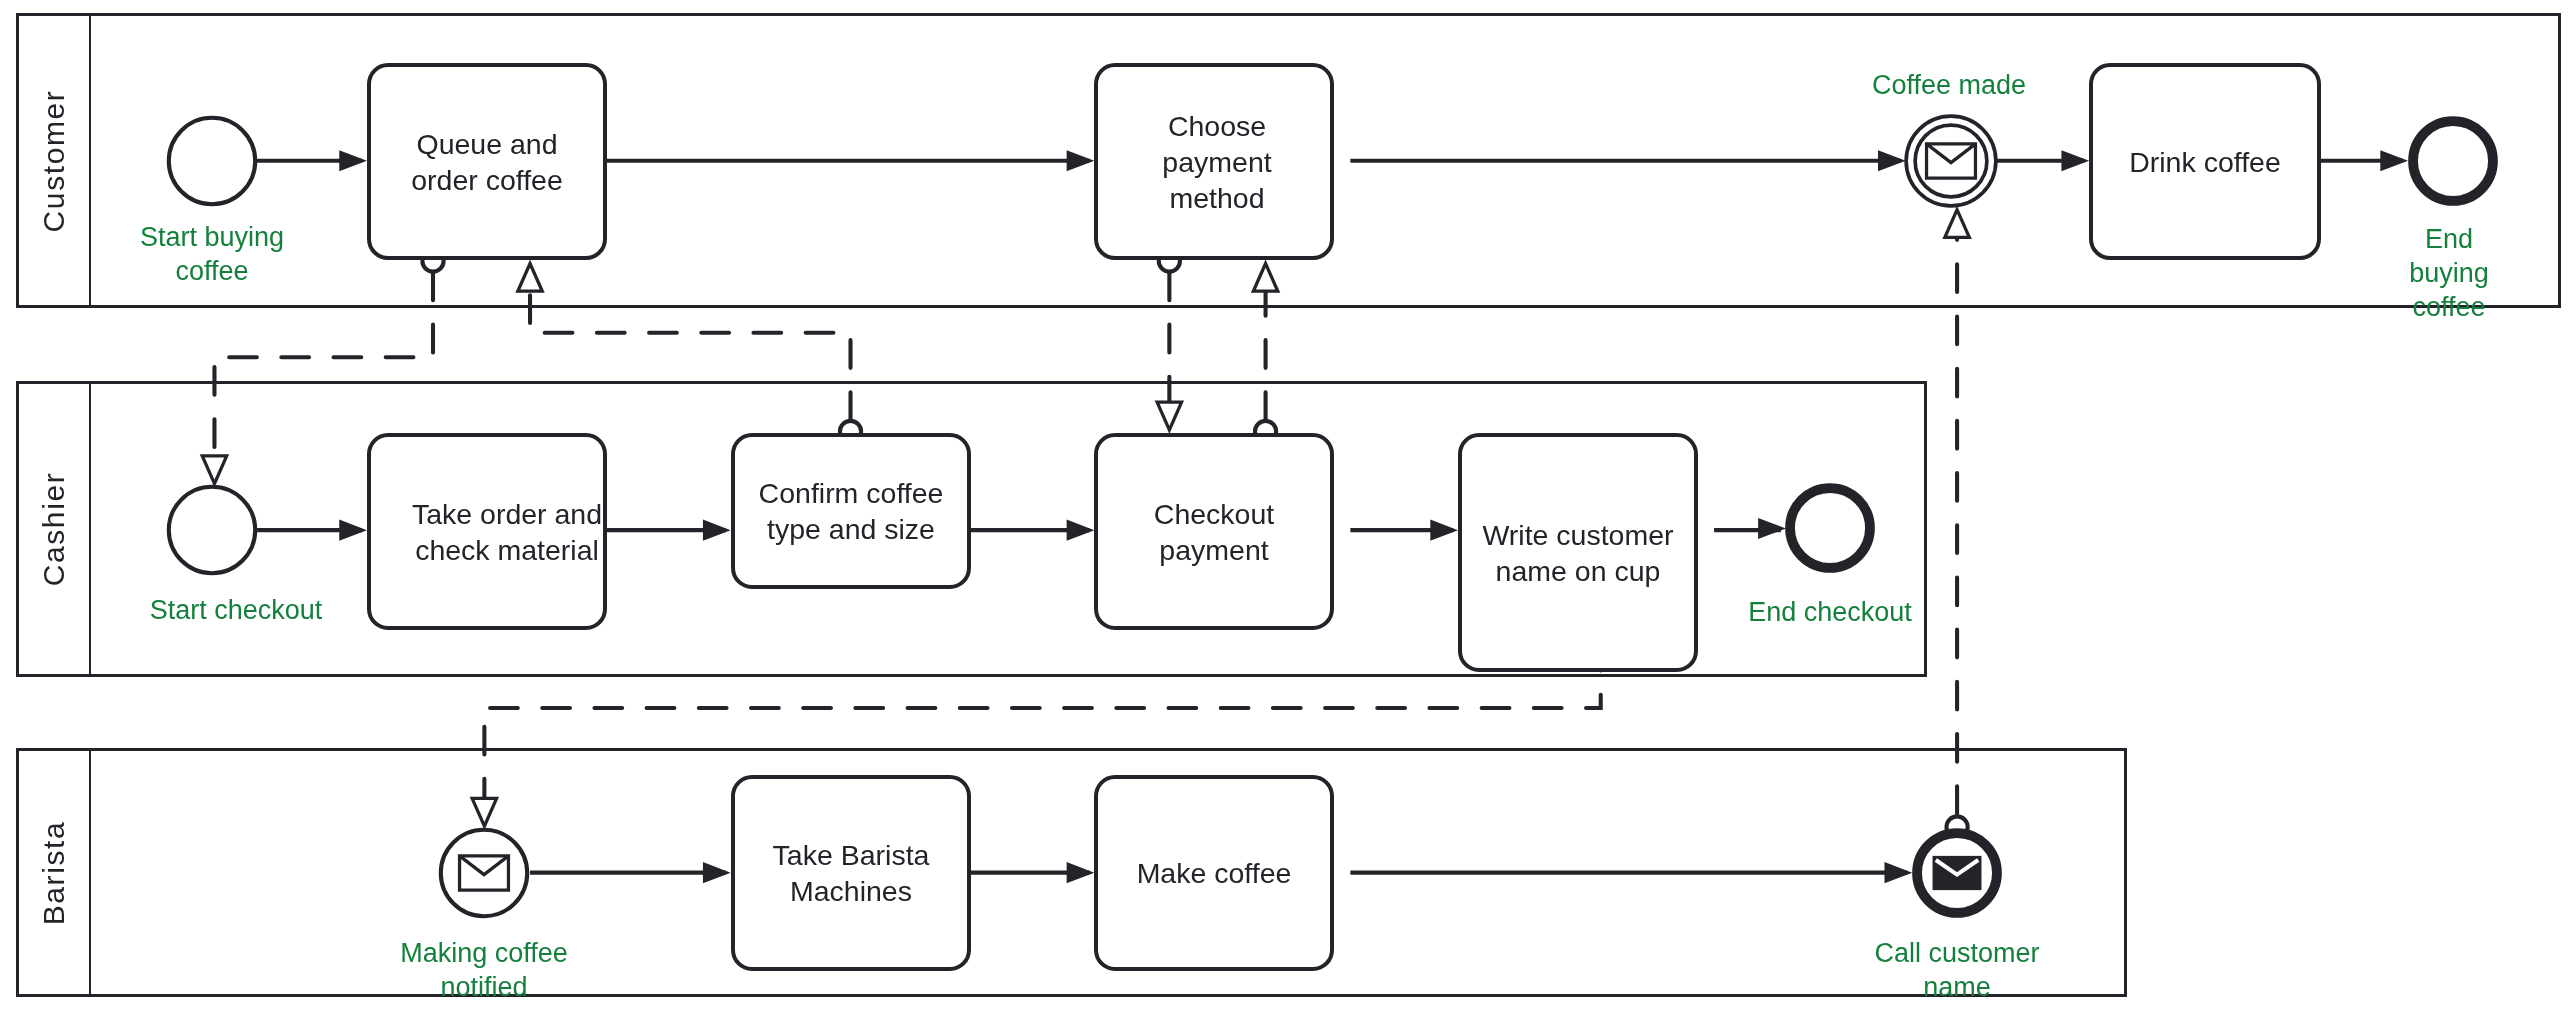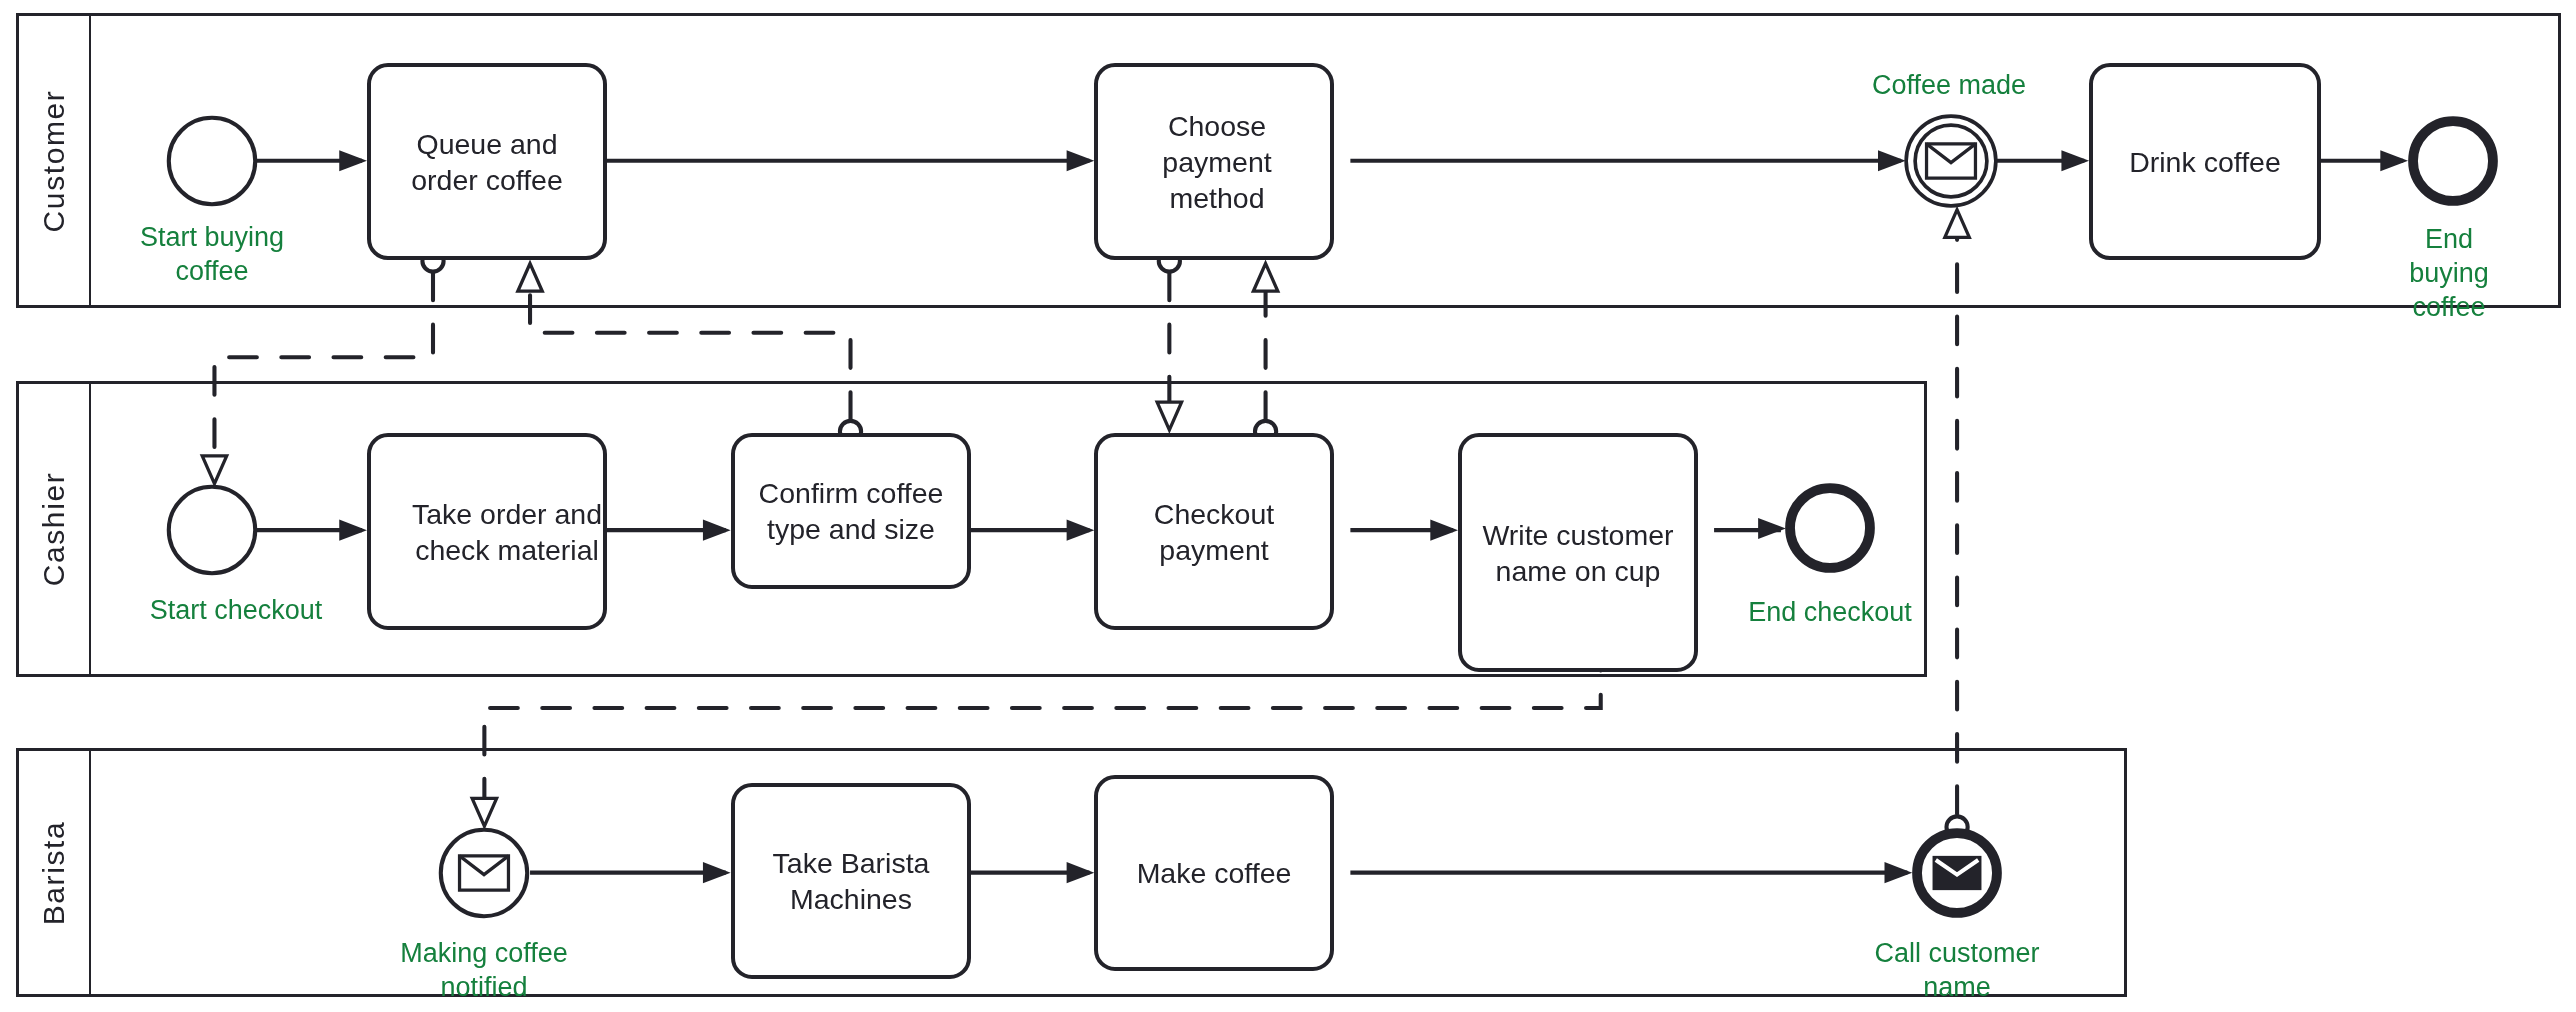--- a/index.html
+++ b/index.html
@@ -198,21 +198,21 @@
 type and size</div>
     </div>
     <div class="task" style="left: 1094px; top: 433px; width: 240px; height: 197px;">
       <div class="task-label">Checkout
 payment</div>
     </div>
     <div class="task" style="left: 1458px; top: 433px; width: 240px; height: 239px;">
       <div class="task-label">Write customer
 name on cup</div>
     </div>
-    <div class="task" style="left: 731px; top: 775px; width: 240px; height: 196px; margin-top: 8px;">
+    <div class="task" style="left: 731px; top: 775px; width: 240px; height: 196px;">
       <div class="task-label">Take Barista
 Machines</div>
     </div>
     <div class="task" style="left: 1094px; top: 775px; width: 240px; height: 196px;">
       <div class="task-label">Make coffee</div>
     </div>
     <svg class="event-svg" width="106" height="106" style="left: 159px; top: 108px;" viewBox="0 0 130 130">
       <g>
         <circle cx="65" cy="65" r="53" fill="#ffffff" stroke="#23232a" stroke-width="5"></circle>
       </g>

